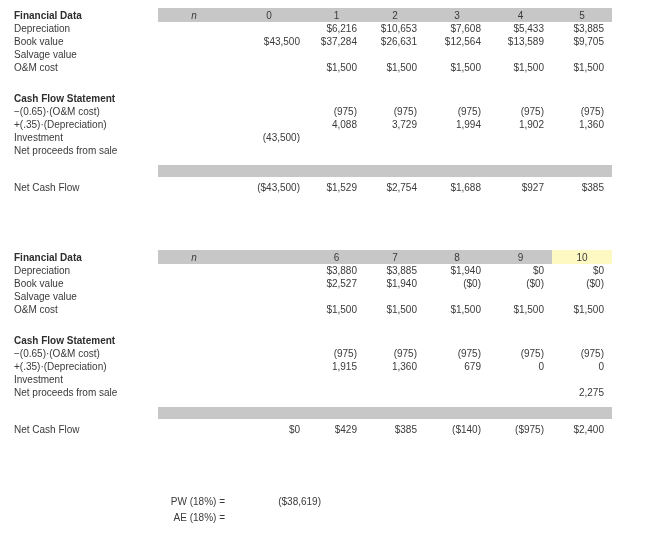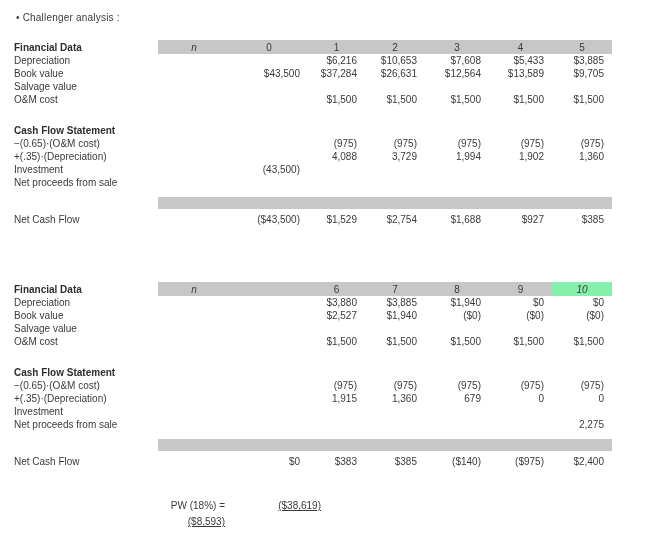--- a/index.html
+++ b/index.html
@@ -18,30 +18,29 @@
   .num{text-align:right;padding-right:8px;}
   .ctr{text-align:center;}
   .gray{background:#c7c7c7;}
   .hdr td{height:14px;}
   .n-col{font-style:italic;text-align:center;}
   .gap-m td{height:18px;}
   .gap-s td{height:8px;}
   .bar td{height:12px;}
   .bar-gap td{height:4px;}
   .tbl-gap{height:56px;}
-  .summary{margin-top:30px;margin-left:93px;display:grid;grid-template-columns:118px 96px;line-height:16px;}
+  .summary{margin-top:58px;margin-left:93px;display:grid;grid-template-columns:118px 96px;line-height:16px;}
   .s-lbl{text-align:right;}
-  .s-val{text-align:right;text-decoration:underline;}
+  .s-val{text-align:right;}
 </style>
 </head>
 <body style="color: rgb(58, 58, 58);">
 
 <div class="sheet">
 
-  <div class="title">• Challenger analysis :</div>
 
   <table>
     <colgroup>
       <col style="width:144px">
         <col style="width:72px">
         <col style="width:78px">
       <col style="width:57px">
         <col style="width:60px">
         <col style="width:64px">
       <col style="width:63px">
@@ -191,21 +190,21 @@
     </colgroup>
     <tbody>
       <tr class="hdr">
         <td class="lbl bold">Financial Data</td>
         <td class="gray n-col" style="background: rgb(199, 199, 199);">n</td>
         <td class="gray ctr" style="background: rgb(199, 199, 199);"></td>
         <td class="gray ctr" style="background: rgb(199, 199, 199);">6</td>
         <td class="gray ctr" style="background: rgb(199, 199, 199);">7</td>
         <td class="gray ctr" style="background: rgb(199, 199, 199);">8</td>
         <td class="gray ctr" style="background: rgb(199, 199, 199);">9</td>
-        <td class="gray ctr" style="background: #86efac; font-style: italic;">10</td>
+        <td class="gray ctr" style="background: #fef9c3;">10</td>
       </tr>
     </tbody>
     <tbody>
         <tr>
           <td class="lbl">Depreciation</td>
           <td class="num"></td>
           <td class="num"></td>
           <td class="num">$3,880</td>
           <td class="num">$3,885</td>
           <td class="num">$1,940</td>
@@ -302,28 +301,28 @@
           <td></td>
           <td class="gray" colspan="7" style="background: rgb(199, 199, 199);"></td>
         </tr>
       <tr class="bar-gap">
           <td colspan="8"></td>
         </tr>
       <tr>
         <td class="lbl">Net Cash Flow</td>
         <td></td>
         <td class="num">$0</td>
-        <td class="num">$383</td>
+        <td class="num">$429</td>
         <td class="num">$385</td>
         <td class="num">($140)</td>
         <td class="num">($975)</td>
         <td class="num">$2,400</td>
       </tr>
     </tbody>
   </table>
 
   <div class="summary">
     <div class="s-lbl">PW (18%) =</div>
     <div class="s-val">($38,619)</div>
-    <div class="s-val">($8,593)</div>
+    <div class="s-lbl">AE (18%) =</div>
   </div>
 
 </div>
 
 </body></html>

